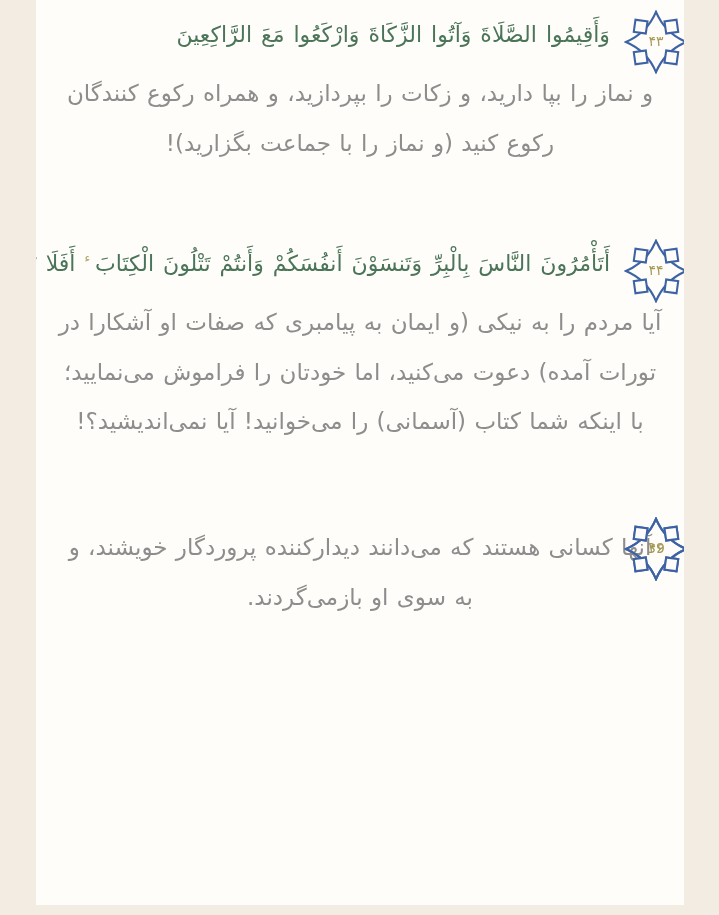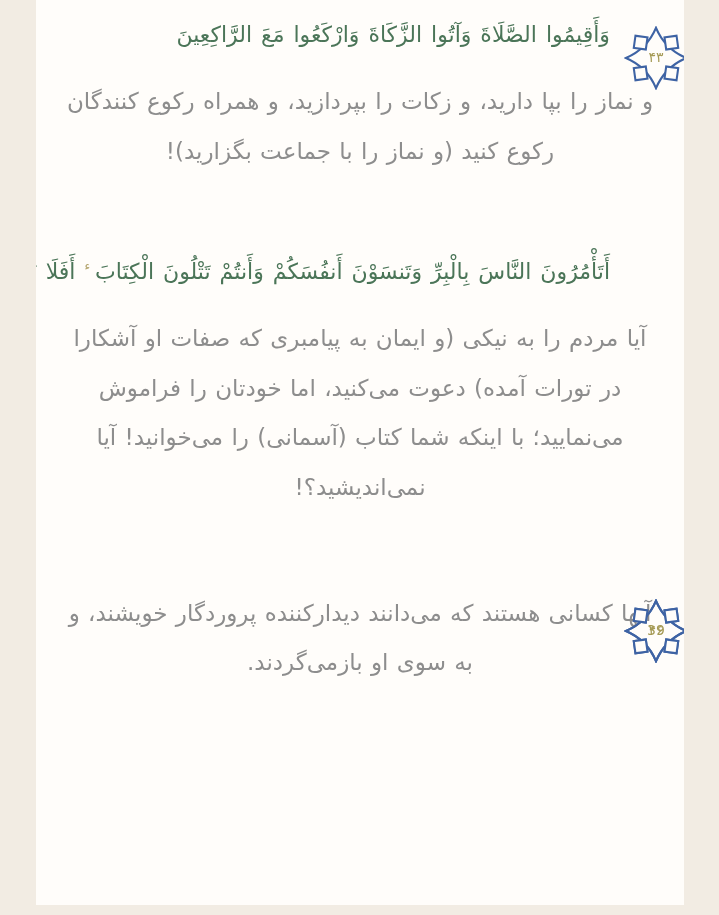--- a/index.html
+++ b/index.html
@@ -42,31 +42,31 @@
     color:var(--arabic-green);
     word-spacing:2px;
   }
   .pause{
     color:var(--pause-olive);
     font-size:12px;
     vertical-align:super;
     margin:0 5px 0 9px;
   }
   .translation{
-    margin:12px;
+    margin:4px;
     padding:6px 16px 0 16px;
     text-align:center;
     font-size:23px;
     line-height:2.16;
     color:var(--translation-gray);
     word-spacing:1px;
   }
   .medallion{
     position:absolute;
-    top:16px;
+    top:0;
     left:auto;
     right:-4px;
     width:64px;height:64px;
   }
   .medallion svg{position:absolute;inset:0;}
   .medallion .num{
     position:absolute;inset:0;
     display:flex;align-items:center;justify-content:center;
     color:var(--number-olive);
     font-size:14px;
@@ -89,20 +89,32 @@
           <rect x="-9.5" y="-9.5" width="19" height="19" transform="translate(74 74) rotate(8)"></rect>
         </g>
       </svg>
       <span class="num">۴۳</span>
     </div>
     <p class="arabic"><span>وَأَقِيمُوا الصَّلَاةَ وَآتُوا الزَّكَاةَ وَارْكَعُوا مَعَ الرَّاكِعِينَ</span><span class="pause"></span><span></span></p>
     <p class="translation">و نماز را بپا دارید، و زکات را بپردازید، و همراه رکوع کنندگان رکوع کنید (و نماز را با جماعت بگزارید)!</p>
   </section>
 
   <section class="verse">
+    <div class="medallion">
+      <svg viewBox="0 0 100 100">
+        <path d="M50 3 Q64 36 97 50 Q64 64 50 97 Q36 64 3 50 Q36 36 50 3 Z" fill="none" stroke="#3e63a4" stroke-width="3.4"></path>
+        <g fill="#fffdfa" stroke="#3e63a4" stroke-width="3.2">
+          <rect x="-9.5" y="-9.5" width="19" height="19" transform="translate(26 26) rotate(8)"></rect>
+          <rect x="-9.5" y="-9.5" width="19" height="19" transform="translate(74 26) rotate(-8)"></rect>
+          <rect x="-9.5" y="-9.5" width="19" height="19" transform="translate(26 74) rotate(-8)"></rect>
+          <rect x="-9.5" y="-9.5" width="19" height="19" transform="translate(74 74) rotate(8)"></rect>
+        </g>
+      </svg>
+      <span class="num">۴۴</span>
+    </div>
     <p class="arabic"><span>أَتَأْمُرُونَ النَّاسَ بِالْبِرِّ وَتَنسَوْنَ أَنفُسَكُمْ وَأَنتُمْ تَتْلُونَ الْكِتَابَ</span><span class="pause">ء</span><span>أَفَلَا تَعْقِلُونَ</span></p>
     <p class="translation">آیا مردم را به نیکی (و ایمان به پیامبری که صفات او آشکارا در تورات آمده) دعوت می‌کنید، اما خودتان را فراموش می‌نمایید؛ با اینکه شما کتاب (آسمانی) را می‌خوانید! آیا نمی‌اندیشید؟!</p>
   </section>
 
   <section class="verse">
     <div class="medallion">
       <svg viewBox="0 0 100 100">
         <path d="M50 3 Q64 36 97 50 Q64 64 50 97 Q36 64 3 50 Q36 36 50 3 Z" fill="none" stroke="#3e63a4" stroke-width="3.4"></path>
         <g fill="#fffdfa" stroke="#3e63a4" stroke-width="3.2">
           <rect x="-9.5" y="-9.5" width="19" height="19" transform="translate(26 26) rotate(8)"></rect>

